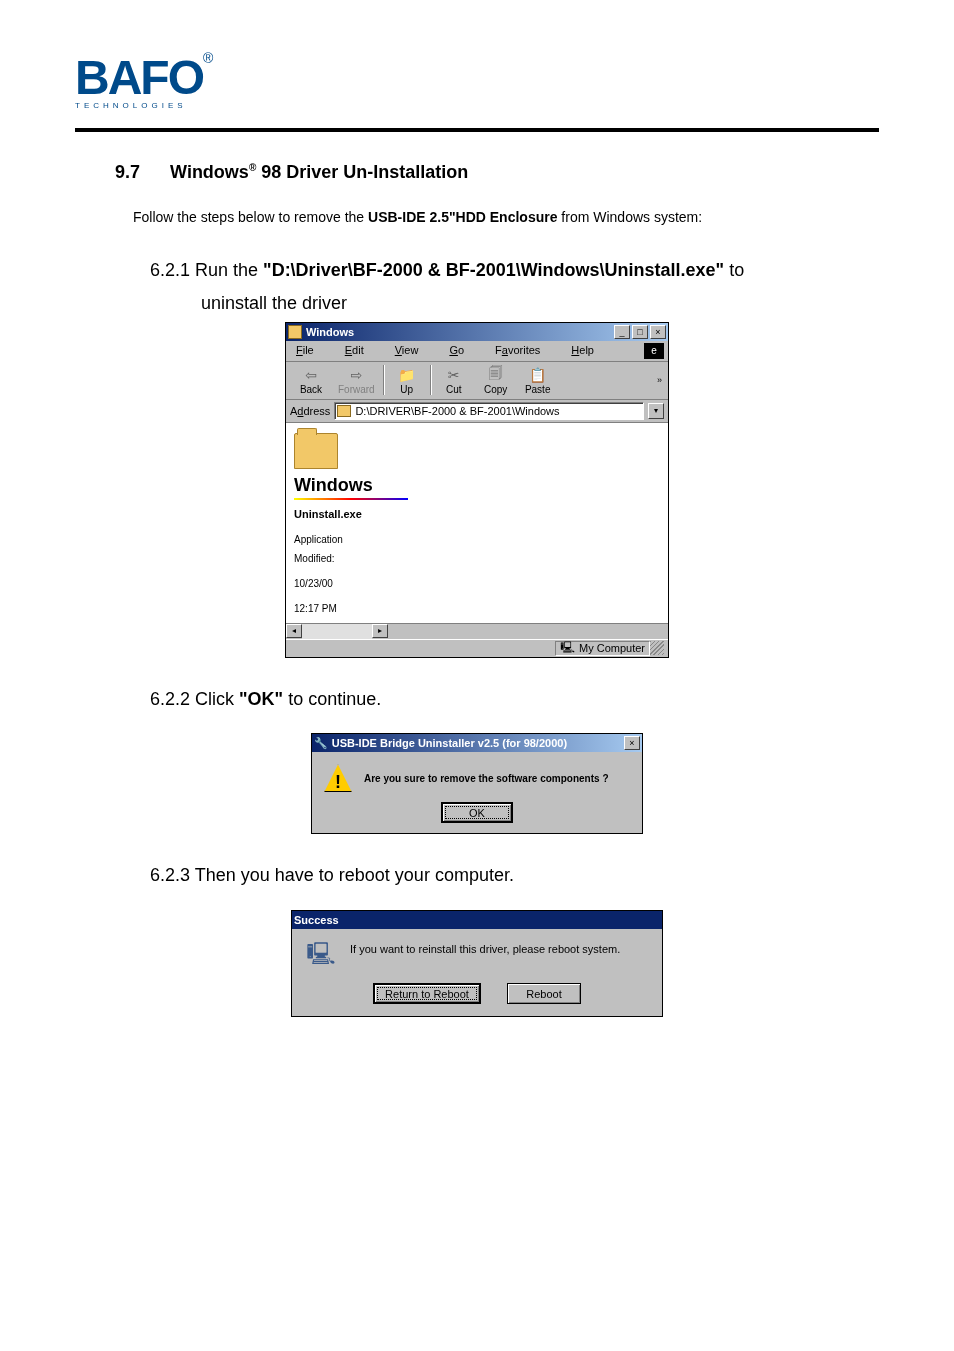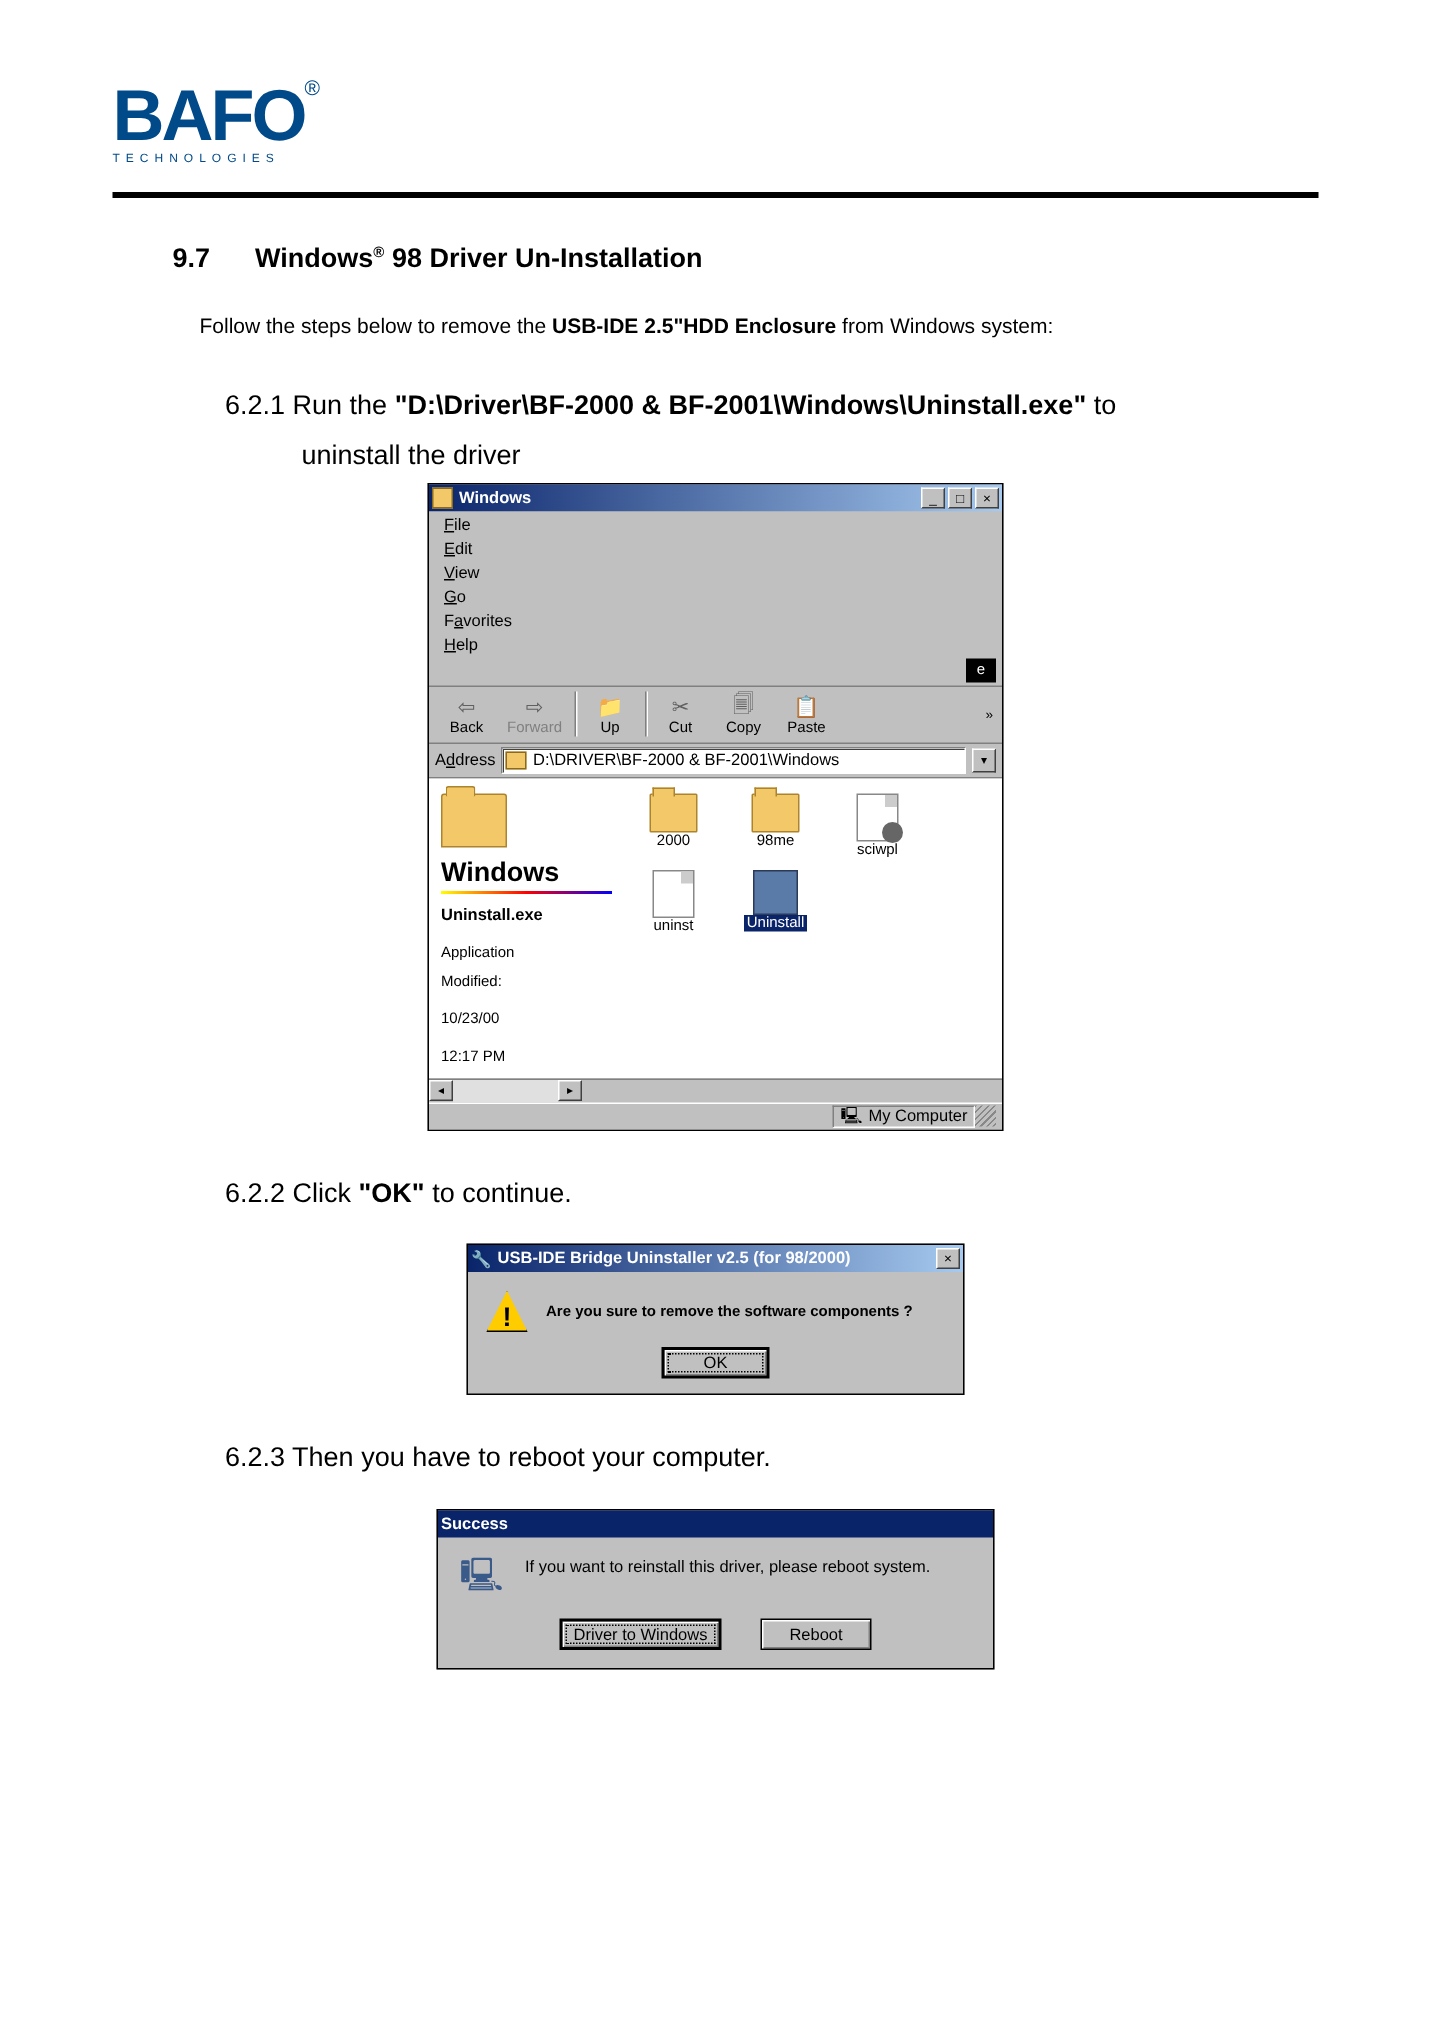--- a/index.html
+++ b/index.html
@@ -20,21 +20,21 @@
   .step-row .bold { font-weight: bold; }
   .step-indent { margin-left: 126px; margin-bottom: 8px; font-size:18px; }
   .figure { display: flex; justify-content: center; margin: 8px 0 28px 0; }
 
   
   .win98-window { width: 384px; border: 1px solid #000; background: #c0c0c0; font-family: "MS Sans Serif", Tahoma, sans-serif; font-size: 11px; }
   .titlebar { background: linear-gradient(to right,#0a246a,#a6caf0); color: #fff; display:flex; align-items:center; height:18px; padding:0 2px; }
   .titlebar-icon { width:14px; height:14px; background:#f2c868; border:1px solid #8a6a20; margin-right:4px; }
   .titlebar-text { font-weight:bold; flex:1; font-size:11px; }
   .win-btn { width:16px; height:14px; background:#c0c0c0; border:1px solid #fff; border-right-color:#404040; border-bottom-color:#404040; margin-left:2px; display:flex; align-items:center; justify-content:center; font-size:9px; font-family:Arial; color:#000; }
-  .menubar { display:flex; background:#c0c0c0; padding:2px 4px; gap:2px; border-bottom:1px solid #808080;flex-direction:column; }
+  .menubar { display:flex; background:#c0c0c0; padding:2px 4px; gap:19px; border-bottom:1px solid #808080; }
   .menu-item { padding:1px 6px; font-size:11px; }
   .menu-item u { text-decoration: underline; }
   .menu-logo { margin-left:auto; width:20px; height:16px; background:#000; display:flex; align-items:center; justify-content:center; }
   .toolbar { display:flex; align-items:center; padding:2px 4px; gap:0; border-bottom:1px solid #808080; position:relative; }
   .tool-btn { display:flex; flex-direction:column; align-items:center; padding:2px 6px; font-size:10px; min-width:42px; }
   .tool-icon { width:20px; height:18px; display:flex; align-items:center; justify-content:center; font-size:14px; color:#606060;}
   .tool-sep { width:1px; height:30px; background:#808080; margin:0 2px; box-shadow:1px 0 #fff; }
   .tool-more { margin-left:auto; font-size:9px; padding:0 2px;}
   .addrbar { display:flex; align-items:center; padding:2px 4px; gap:4px; border-bottom:1px solid #808080; }
   .addrfield { flex:1; background:#fff; border:1px solid #808080; border-right-color:#fff; border-bottom-color:#fff; box-shadow:inset 1px 1px #404040; display:flex; align-items:center; padding:1px 2px; height:18px; }
@@ -175,44 +175,20 @@
           <div class="bigfolder"></div>
           <div class="pane-title">Windows</div>
           <div class="pane-hr"></div>
           <div class="sel-name">Uninstall.exe</div>
           <div class="meta">Application</div>
           <div class="meta" style="margin-top:8px;">Modified:</div>
           <div class="meta">10/23/00</div>
           <div class="meta">12:17 PM</div>
           <div class="meta" style="margin-top:10px;">Size: 293KB</div>
         </div>
-        <div class="rightpane">
-          <div class="fileitem">
-              <div class="folder-small"></div>
-              <span>2000</span>
-            </div>
-          <div class="fileitem">
-              <div class="folder-small"></div>
-              <span>98me</span>
-            </div>
-          <div class="fileitem">
-              <div class="ini-icon">
-                <div class="ini-gear"></div>
-              </div>
-              <span>sciwpl</span>
-            </div>
-          <div class="fileitem">
-              <div class="ini-icon"></div>
-              <span>uninst</span>
-            </div>
-          <div class="fileitem">
-              <div class="exe-icon"></div>
-              <span class="sel-label">Uninstall</span>
-            </div>
-        </div>
       </div>
       <div class="scroll-left">
         <div class="scroll-btn">◂</div>
         <div style="width:70px;background:#e0e0e0;"></div>
         <div class="scroll-btn">▸</div>
       </div>
       <div class="statusbar">
         <div class="status-right">
           <span>🖳</span>
           <span>My Computer</span>
@@ -255,21 +231,21 @@
     <div class="dlg2">
       <div class="titlebar">
         <div class="titlebar-text">Success</div>
       </div>
       <div class="dlg2-body">
         <div class="ok-icon">🖳</div>
         <div class="dlg2-text">If you want to reinstall this driver, please reboot system.</div>
       </div>
       <div class="dlg2-btnrow">
         <div class="win-pushbtn default-btn" style="min-width:108px;">
-            <span>Driver to Windows</span>
+            <span>Return to Reboot</span>
           </div>
         <div class="win-pushbtn" style="min-width:74px;">
             <span>Reboot</span>
           </div>
       </div>
     </div>
   </div>
 
 </div>
 

